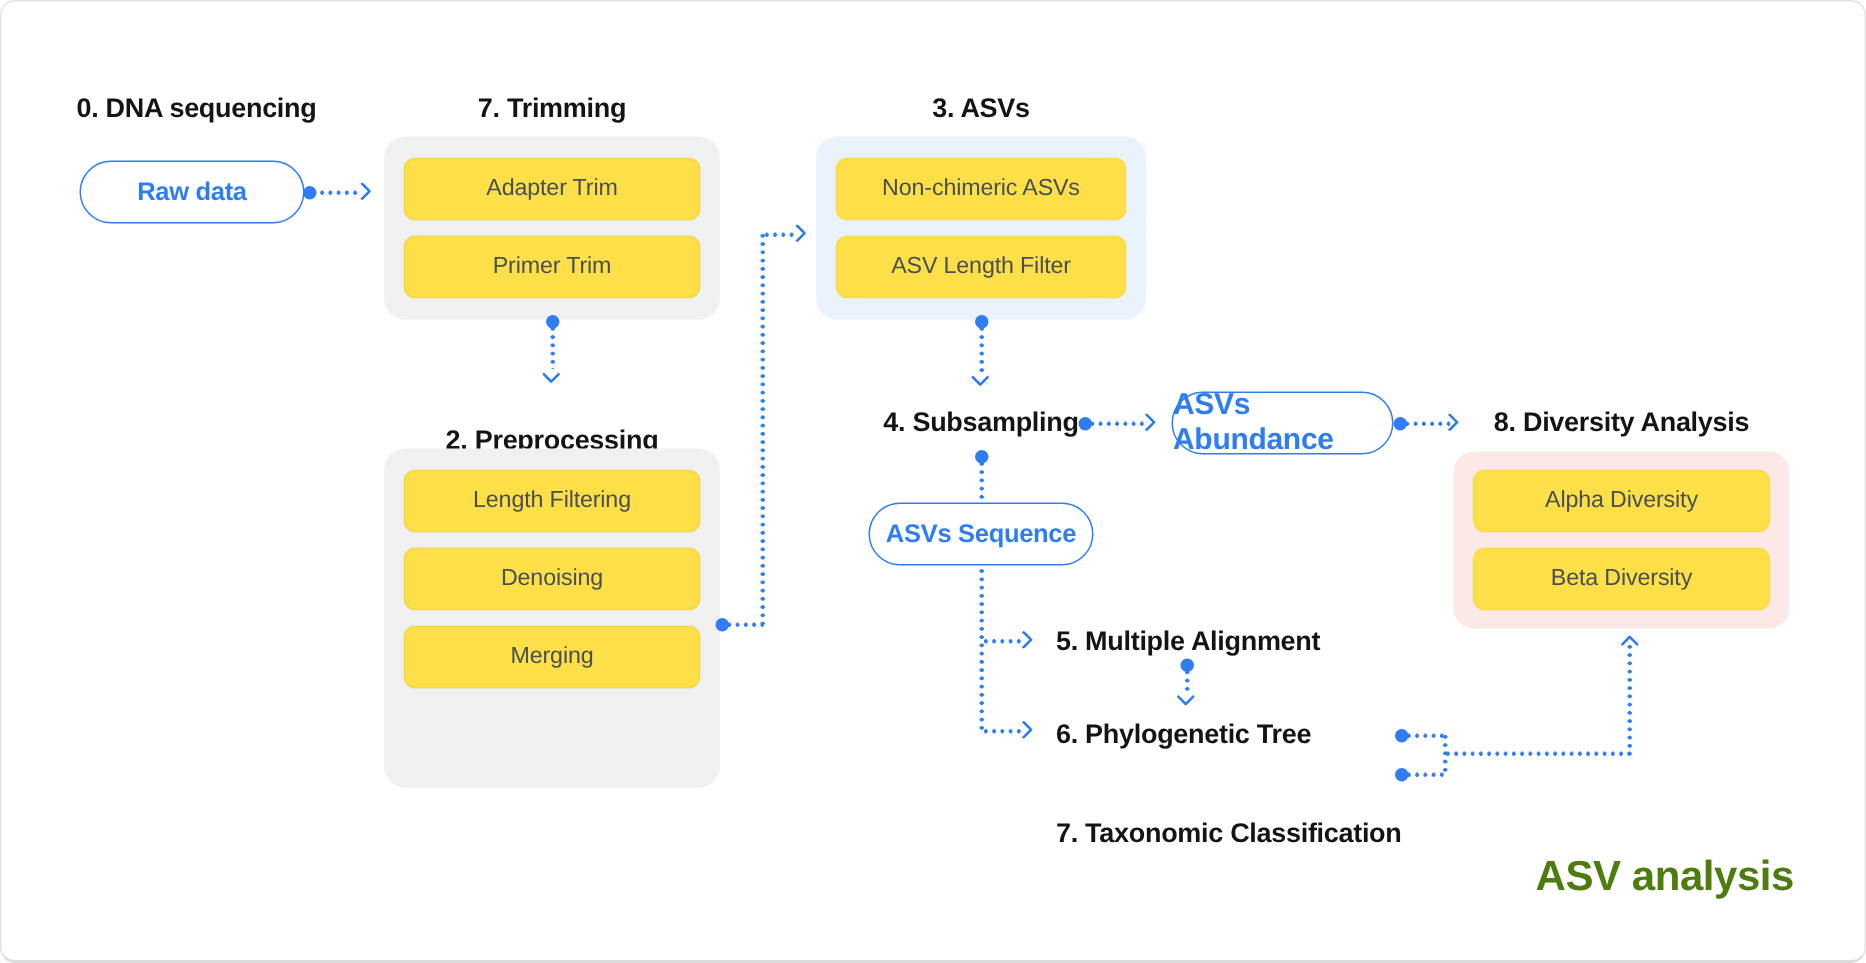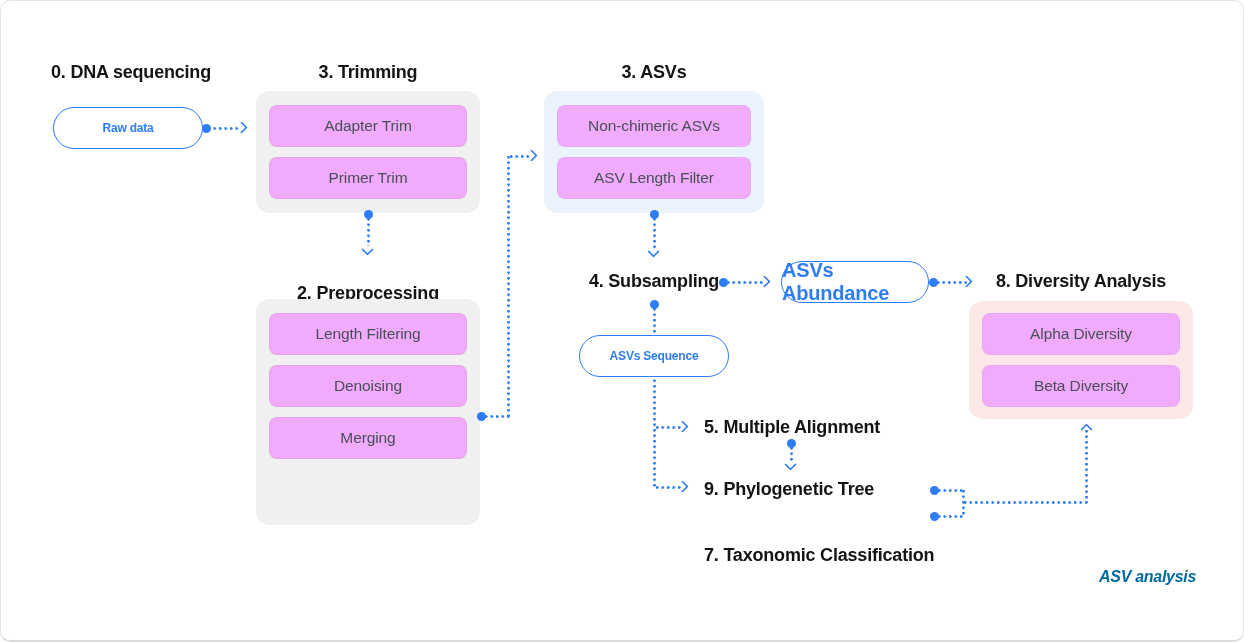--- a/index.html
+++ b/index.html
@@ -9,47 +9,47 @@
     --box-gray:#F0F0F1;
     --box-blue:#EAF2FC;
     --box-pink:#FCE9E7;
   }
   *{margin:0;padding:0;box-sizing:border-box;}
   html,body{width:1244px;height:642px;background:#fff;font-family:"Liberation Sans","DejaVu Sans",sans-serif;}
   .frame{position:relative;width:1244px;height:642px;background:#fff;border:1px solid #E3E4E6;border-bottom:2px solid #DADBDD;border-radius:10px;overflow:hidden;}
   .heading{position:absolute;font-size:18px;font-weight:700;color:var(--ink);letter-spacing:-0.2px;white-space:nowrap;}
   .heading.centered{text-align:center;}
   .groupbox{position:absolute;border-radius:14px;}
-  .groupbox .card{margin:0 13px 10px 13px;height:42px;background:#f0abfc;border:1px solid rgba(0,0,0,0.045);border-radius:8px;
+  .groupbox .card{margin:0 13px 10px 13px;height:42px;background:#fde047;border:1px solid rgba(0,0,0,0.045);border-radius:8px;
     display:flex;align-items:center;justify-content:center;font-size:15.5px;color:var(--card-text);letter-spacing:-0.1px;}
   .groupbox .card:first-child{margin-top:14px;}
   .pill{position:absolute;height:42px;background:#fff;border:1.5px solid var(--blue);border-radius:21px;z-index:3;
-    display:flex;align-items:center;justify-content:center;font-size:12px;font-weight:700;color:var(--blue);letter-spacing:-0.2px;}
+    display:flex;align-items:center;justify-content:center;font-size:17px;font-weight:700;color:var(--blue);letter-spacing:-0.2px;}
   .dot{position:absolute;width:9px;height:9px;border-radius:50%;background:var(--blue);z-index:2;}
   .dh{position:absolute;height:3px;z-index:1;background-image:radial-gradient(circle at 1.3px 1.5px,var(--blue) 1.25px,transparent 1.45px);background-size:5.5px 3px;background-repeat:repeat-x;}
   .dv{position:absolute;width:3px;z-index:1;background-image:radial-gradient(circle at 1.5px 1.3px,var(--blue) 1.25px,transparent 1.45px);background-size:3px 5.5px;background-repeat:repeat-y;}
   .chev{position:absolute;width:9px;height:9px;border-top:2.6px solid var(--blue);border-right:2.6px solid var(--blue);border-radius:1.5px;z-index:2;}
   .chev.r{transform:rotate(45deg);}
   .chev.d{transform:rotate(135deg);}
   .chev.u{transform:rotate(-45deg);}
-  .main-title{position:absolute;top:567px;right:47px;font-size:16px;font-weight:700;color:#0369a1;letter-spacing:-0.3px;font-style:italic;}
+  .main-title{position:absolute;top:567px;right:47px;font-size:28px;font-weight:700;color:#4d7c0f;letter-spacing:-0.3px;}
 </style>
 </head>
 <body>
 
 <div class="frame">
 
   <div class="heading" style="left:50px;top:61px;">0. DNA sequencing</div>
-  <div class="heading centered" style="left:255px;top:61px;width:224px;">3. Trimming</div>
+  <div class="heading centered" style="left:255px;top:61px;width:224px;">7. Trimming</div>
   <div class="heading centered" style="left:543px;top:61px;width:220px;">3. ASVs</div>
   <div class="heading centered" style="left:255px;top:270px;width:224px;margin-top:12px;">2. Preprocessing</div>
   <div class="heading centered" style="left:543px;top:270px;width:220px;">4. Subsampling</div>
   <div class="heading centered" style="left:968px;top:270px;width:224px;">8. Diversity Analysis</div>
   <div class="heading" style="left:703px;top:416px;">5. Multiple Alignment</div>
-  <div class="heading" style="left:703px;top:478px;">9. Phylogenetic Tree</div>
+  <div class="heading" style="left:703px;top:478px;">6. Phylogenetic Tree</div>
   <div class="heading" style="left:703px;top:504px;margin-top:40px;">7. Taxonomic Classification</div>
 
   <div class="pill" style="left:52px;top:106px;width:150px;">Raw data</div>
   <div class="pill" style="left:780px;top:260px;width:148px;font-size:20px;">ASVs Abundance</div>
   <div class="pill" style="left:578px;top:334px;width:150px;">ASVs Sequence</div>
 
   <div class="groupbox" style="left:255px;top:90px;width:224px;height:122px;background:var(--box-gray);">
     <div class="card">Adapter Trim</div>
     <div class="card">Primer Trim</div>
   </div>

